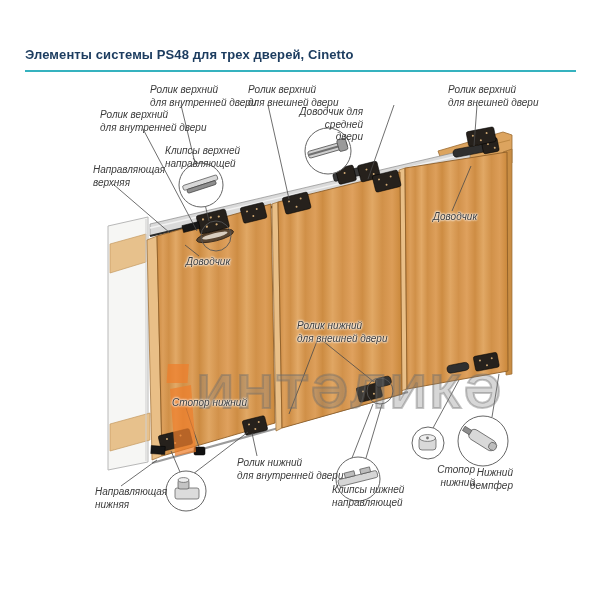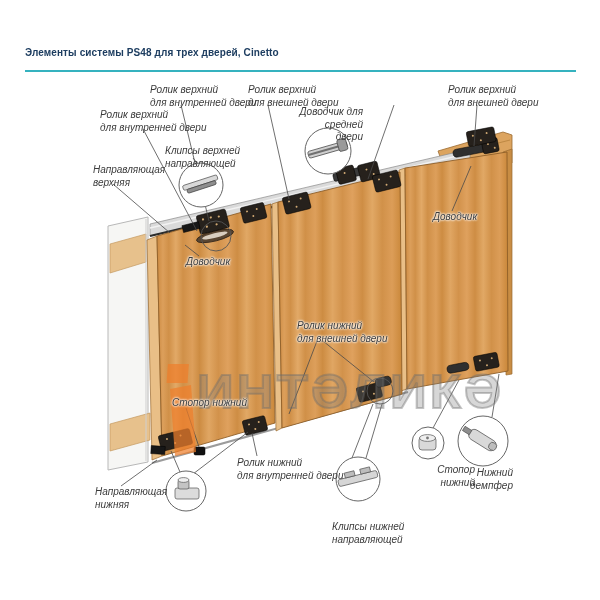--- a/index.html
+++ b/index.html
@@ -1,18 +1,18 @@
 <!DOCTYPE html>
 <html><head>
 <meta charset="utf-8">
 <style>
   html,body{margin:0;padding:0;background:#ffffff;}
   .page{position:relative;width:600px;height:600px;background:#fff;overflow:hidden;
         font-family:"Liberation Sans",sans-serif;}
-  .title{position:absolute;left:25px;top:47px;font-size:10px;font-weight:bold;
+  .title{position:absolute;left:25px;top:47px;font-size:13px;font-weight:bold;
          color:#1d3d60;letter-spacing:.1px;}
   .rule{position:absolute;left:25px;top:70px;width:551px;height:2px;background:#35b2bf;}
   .diagram-svg{position:absolute;left:0;top:0;z-index:1;}
   .wm{position:absolute;left:0;top:0;width:600px;height:492px;z-index:2;pointer-events:none;}
   .wm-logo{position:absolute;left:160px;top:362px;}
   .wm-text{position:absolute;left:197px;top:363px;font-size:49px;font-weight:bold;
            letter-spacing:3px;color:rgba(122,122,122,0.30);
            -webkit-text-stroke:2px rgba(108,108,108,0.40);transform:scaleX(1.04);
            transform-origin:left top;white-space:nowrap;}
   .lbl{position:absolute;z-index:3;font-size:10px;font-style:italic;color:#3b3b3b;
@@ -269,20 +269,20 @@
 верхняя</div>
   <div class="lbl halo" style="left:186px;top:256px">Доводчик</div>
   <div class="lbl halo" style="left:433px;top:211px">Доводчик</div>
   <div class="lbl halo" style="left:297px;top:320px">Ролик нижний
 для внешней двери</div>
   <div class="lbl halo" style="left:172px;top:397px">Стопор нижний</div>
   <div class="lbl" style="left:237px;top:457px">Ролик нижний
 для внутренней двери</div>
   <div class="lbl" style="left:95px;top:486px">Направляющая
 нижняя</div>
-  <div class="lbl" style="left:332px;top:521px">Клипсы нижней
+  <div class="lbl" style="left:332px;top:484px">Клипсы нижней
 направляющей</div>
   <div class="lbl center" style="left:429px;top:464px;width:46px">Стопор
 нижний</div>
   <div class="lbl center" style="left:457px;top:467px;width:56px">Нижний
 демпфер</div>
 
 </div>
 
 </body></html>

